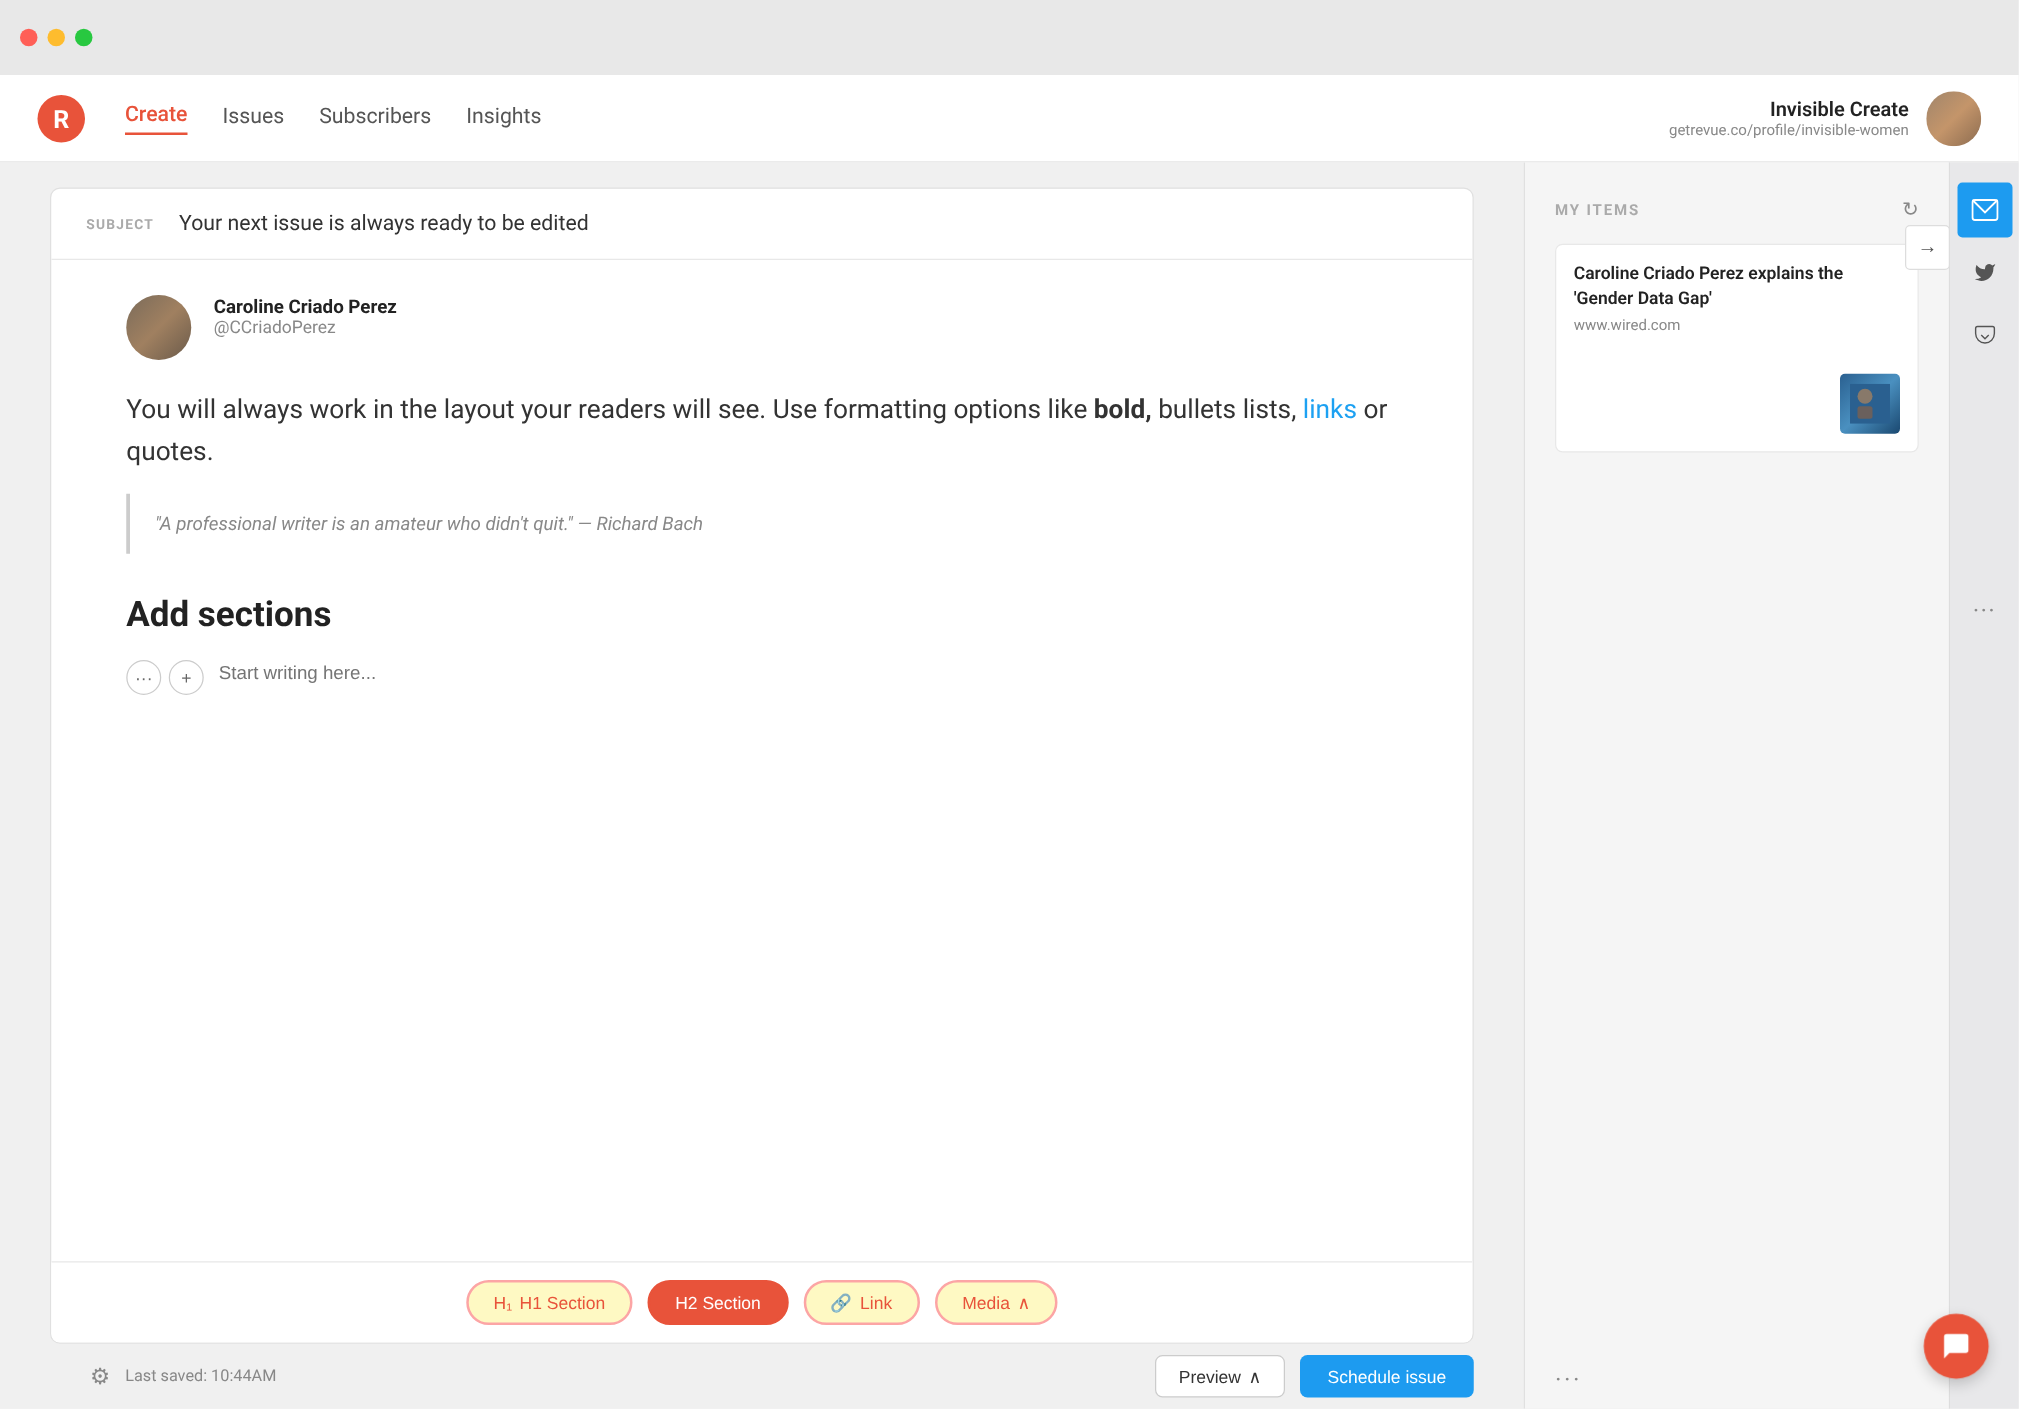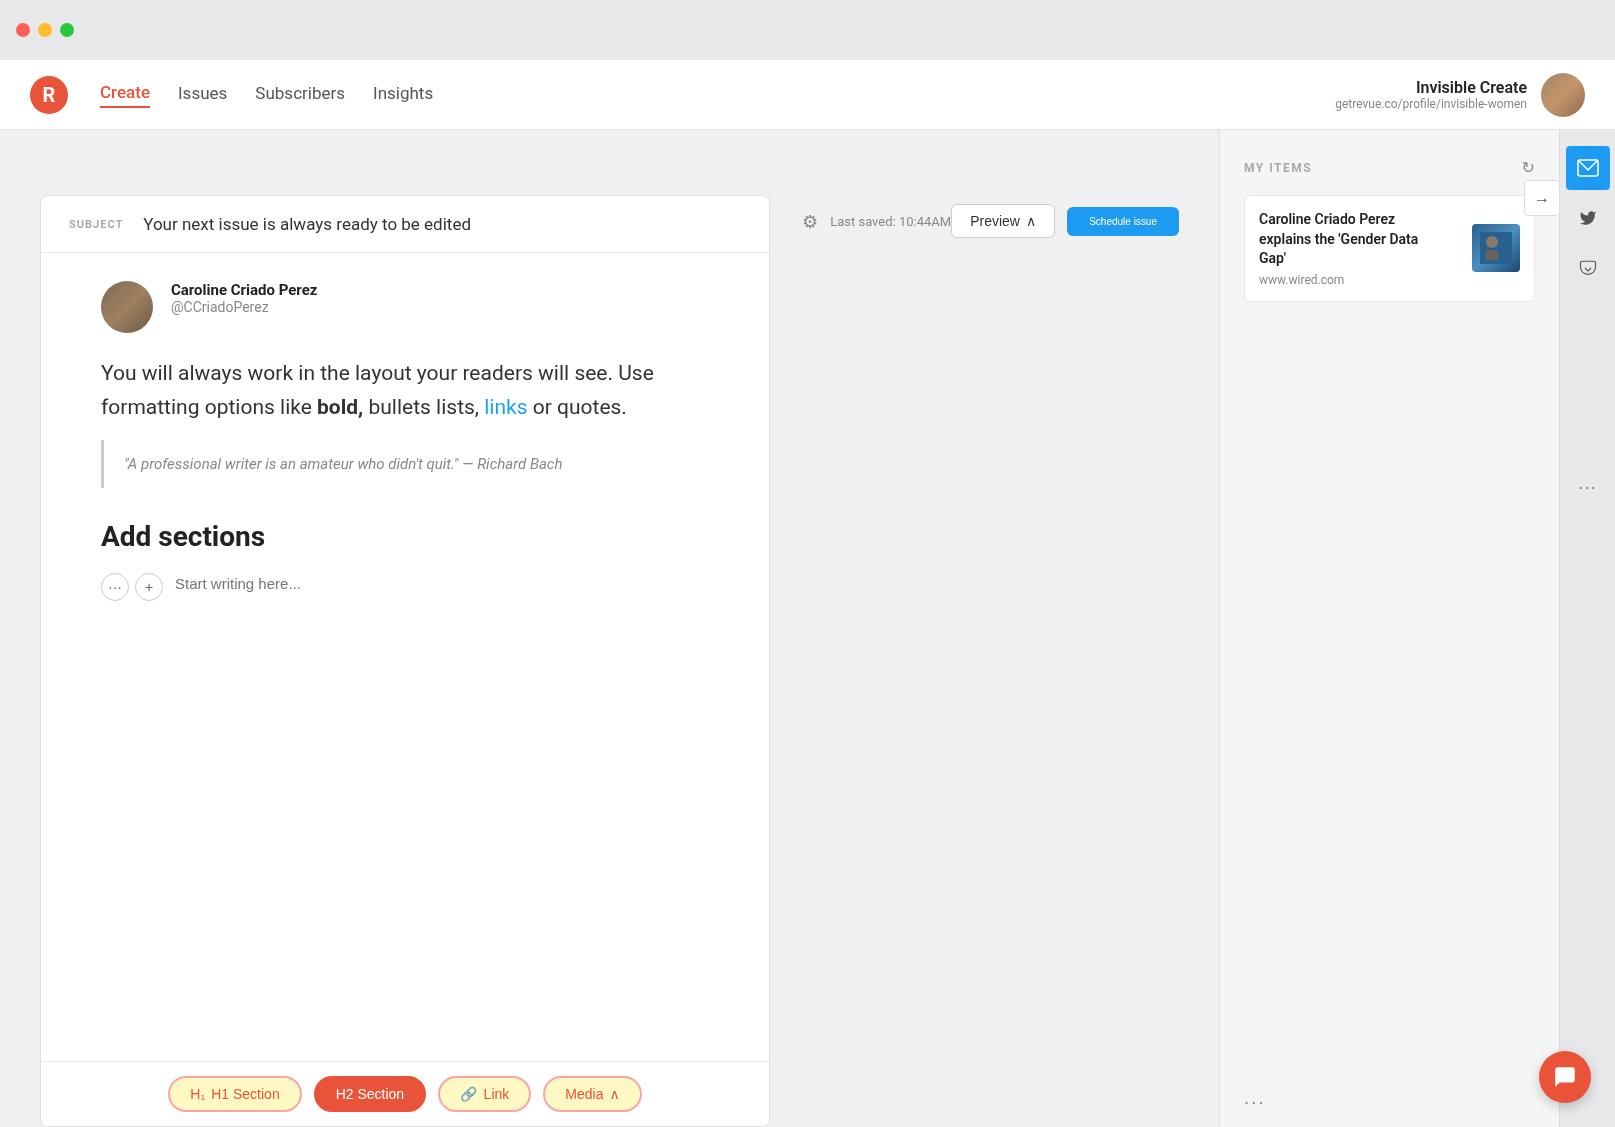--- a/index.html
+++ b/index.html
@@ -65,23 +65,23 @@
     .main-layout {
       display: flex;
       height: calc(1127px - 60px - 70px);
       background: #f0f0f0;
     }
 
     
     .editor-area {
       flex: 1;
       display: flex;
+      flex-direction: column;
       padding: 20px 40px 0 40px;
       overflow: hidden;
-      margin-top: 45px;
     }
     .editor-card {
       background: #fff;
       border-radius: 8px;
       border: 1px solid #e0e0e0;
       flex: 1;
       overflow: hidden;
       display: flex;
       flex-direction: column;
     }
@@ -182,21 +182,21 @@
     .settings-icon { color: #888; font-size: 18px; cursor: pointer; }
     .last-saved { font-size: 13px; color: #888; }
     .status-bar-right { display: flex; align-items: center; gap: 12px; }
     .preview-btn {
       border: 1px solid #ccc; background: #fff; border-radius: 6px;
       padding: 8px 18px; font-size: 14px; color: #333; cursor: pointer;
       display: flex; align-items: center; gap: 6px;
     }
     .schedule-btn {
       background: #1d9bf0; border: none; border-radius: 6px;
-      padding: 9px 22px; font-size: 10px; color: #fff; cursor: pointer; font-weight: 500;
+      padding: 9px 22px; font-size: 14px; color: #fff; cursor: pointer; font-weight: 500;
     }
 
     
     .right-sidebar {
       width: 340px;
       background: #f5f5f5;
       border-left: 1px solid #e0e0e0;
       display: flex;
       flex-direction: column;
       position: relative;
@@ -217,22 +217,22 @@
       padding: 28px 24px;
       flex: 1;
     }
     .my-items-header {
       display: flex; align-items: center; justify-content: space-between; margin-bottom: 18px;
     }
     .my-items-title { font-size: 12px; font-weight: 700; color: #aaa; letter-spacing: 1.5px; text-transform: uppercase; }
     .refresh-icon { color: #888; font-size: 16px; cursor: pointer; }
 
     .item-card {
-      display: flex; align-items: center; gap: 32px;
-      background: #fff; border-radius: 6px; padding: 14px; border: 1px solid #e8e8e8;
+      display: flex; align-items: flex-end; gap: 32px;
+      background: #fff; border-radius: 6px; padding: 14px; border: 1px solid #e8e8e8; flex-direction: column;
     }
     .item-card-text { flex: 1; }
     .item-card-title { font-size: 14px; font-weight: 600; color: #222; line-height: 1.4; margin-bottom: 4px; }
     .item-card-url { font-size: 12px; color: #888; }
     .item-card-thumb {
       width: 48px; height: 48px; border-radius: 4px; flex-shrink: 0;
       background: linear-gradient(135deg, #2a6090 0%, #4a90c0 50%, #1a4870 100%);
       display: flex; align-items: center; justify-content: center;
       overflow: hidden;
     }

